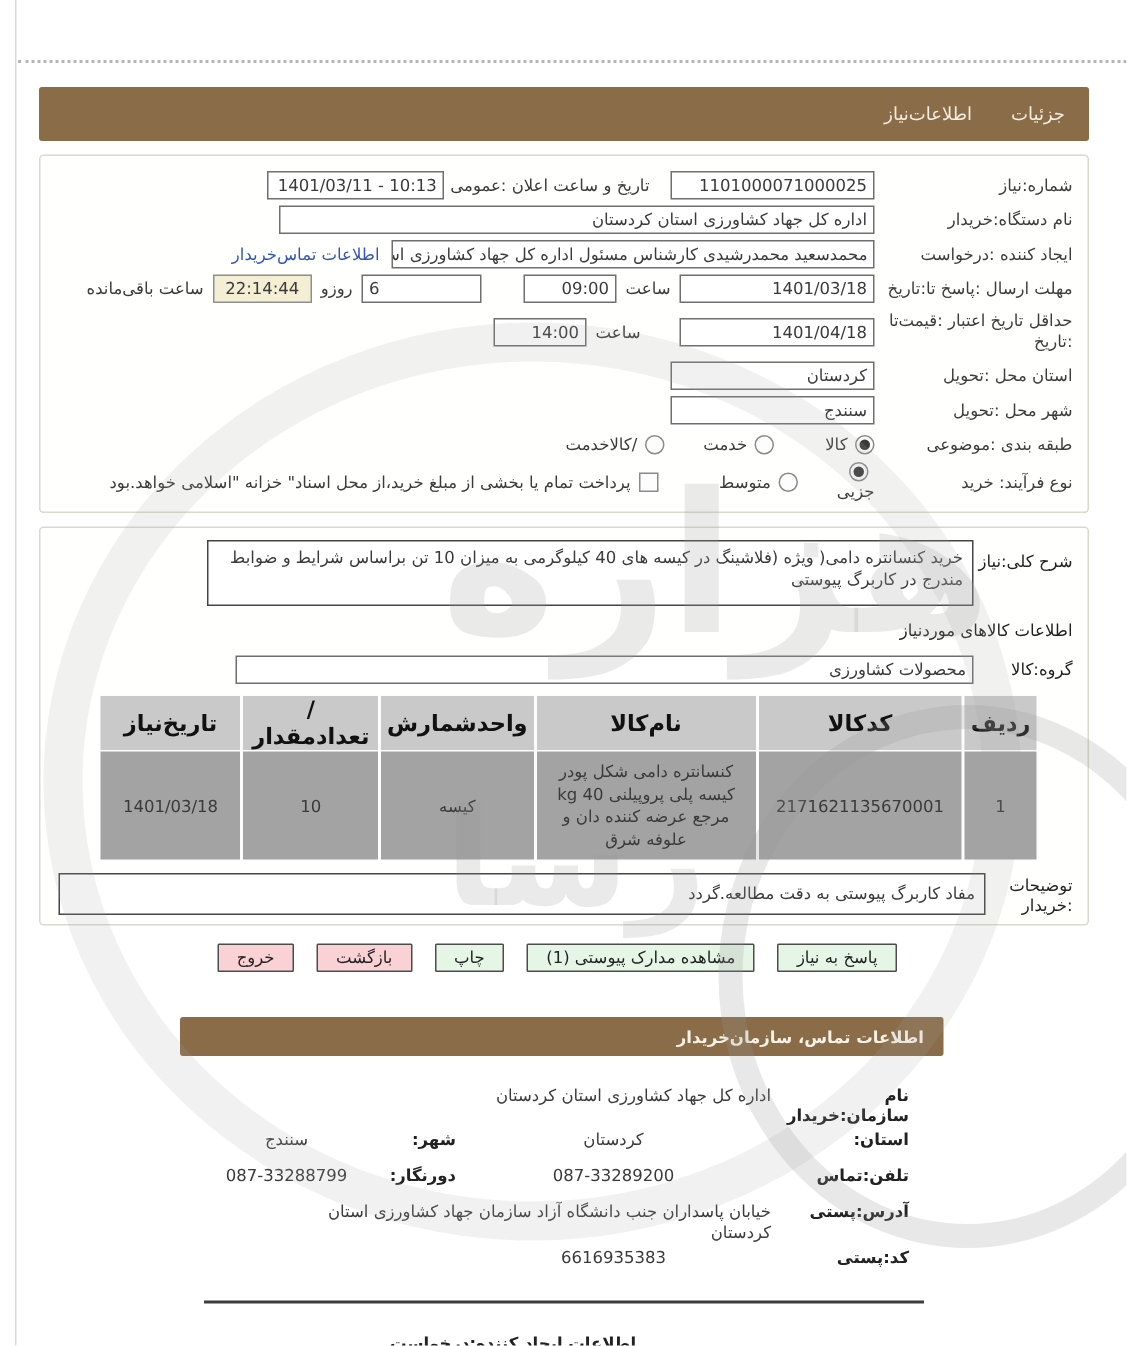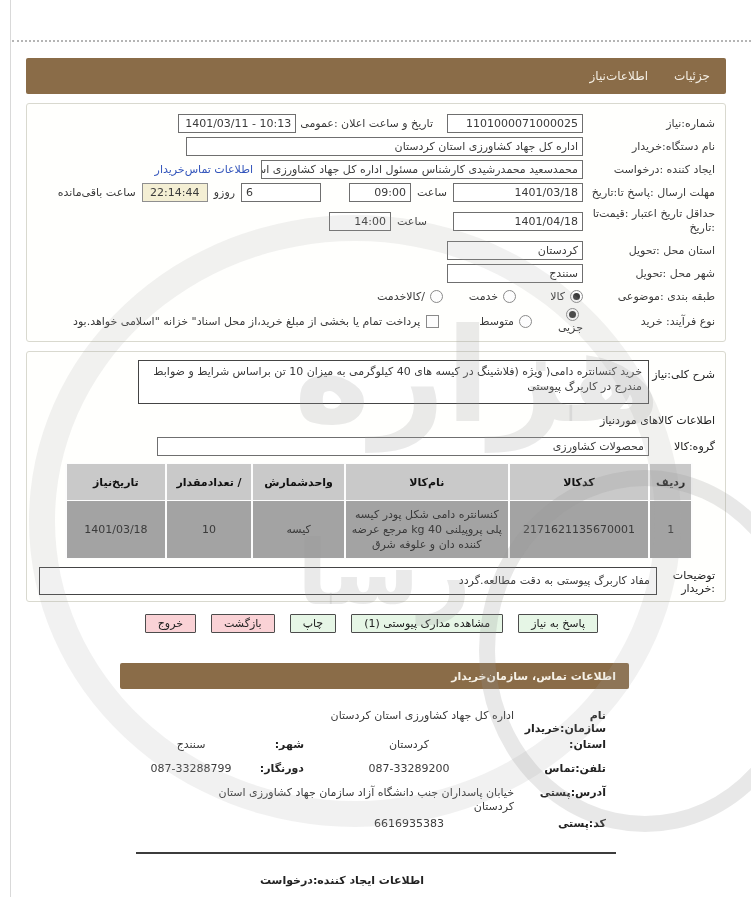--- a/index.html
+++ b/index.html
@@ -28,21 +28,21 @@
   .radio.checked::after{content:'';position:absolute;inset:2px;border-radius:50%;background:#3a3a3a;}
   .chk{width:11px;height:11px;border:1px solid #8a8a8a;background:#fdfdfd;display:inline-block;flex:0 0 11px;margin-left:6px;}
   .opt{display:flex;align-items:center;margin-left:26px;}
 
   .b{font-weight:normal;color:#222;}
   .descbox{border:1px solid #444;background:#fff;width:497px;min-height:36px;padding:3px 6px;line-height:15px;}
   .goods-header{margin:10px 0 8px 0;}
   .groupbox{width:482px;text-align:right;}
 
   table.goods{border-collapse:separate;border-spacing:2px 1px;margin:6px 22px 0 0;width:628px;background:#fdfdfd;}
-  table.goods th{background:#c9c9c9;color:#111;font-weight:bold;font-size:11px;height:36px;padding:0 4px;}
+  table.goods th{background:#c9c9c9;color:#111;font-weight:bold;font-size:15px;height:24px;padding:0 4px;}
   table.goods td{background:#a3a3a3;text-align:center;font-size:11px;padding:6px 4px;line-height:15px;}
   .col-row{width:34px;} .col-code{width:138px;} .col-name{width:198px;} .col-unit{width:88px;} .col-qty{width:84px;} .col-date{width:100px;}
 
   .notes-row{display:flex;align-items:flex-start;margin-top:8px;}
   .notes-label{width:58px;flex:0 0 58px;line-height:13px;padding-top:2px;}
   .notesbox{flex:1;border:1px solid #444;background:#fff;height:26px;line-height:26px;padding:0 6px;margin-left:2px;}
 
   .btnrow{display:flex;align-items:center;gap:15px;margin:12px 128px 0 0;}
   .btn{border:1px solid #4c4c4c;border-radius:1px;padding:2px 12px;font-size:11px;cursor:pointer;white-space:nowrap;color:#222;}
   .btn.green{background:#e6f6e6;}

